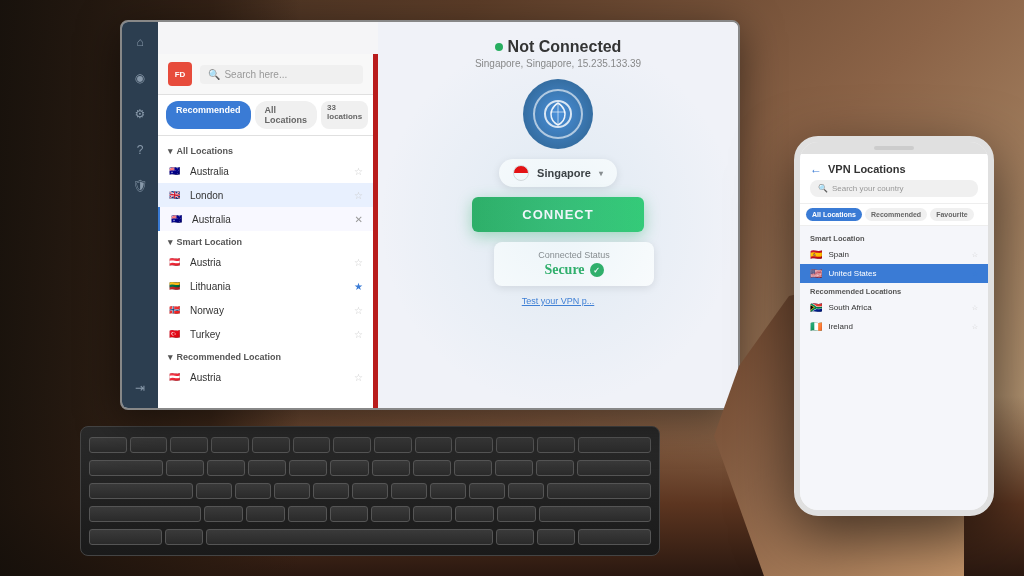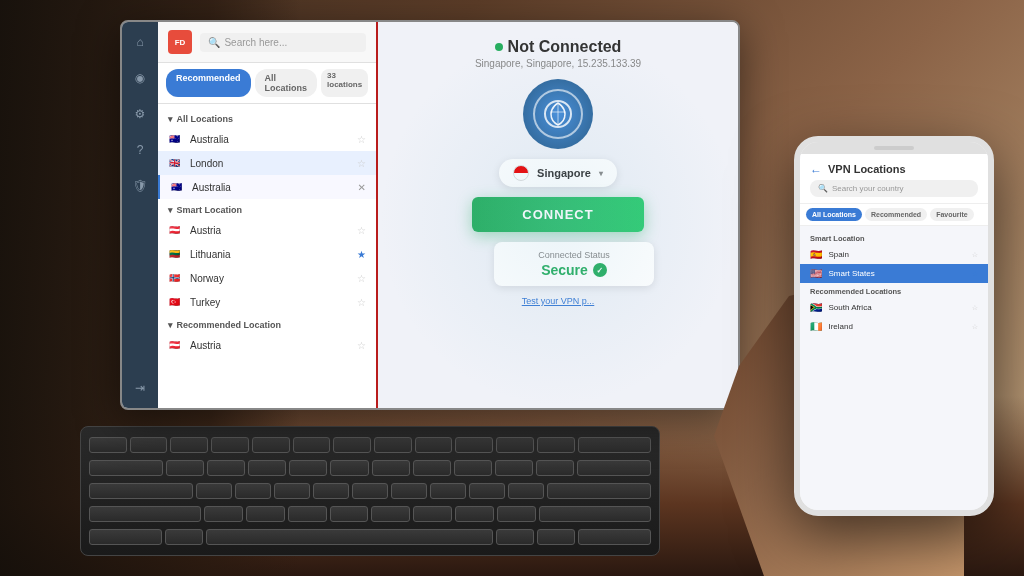--- a/index.html
+++ b/index.html
@@ -87,24 +87,25 @@
     .vpn-app {
       display: flex;
       height: 100%;
       font-size: 11px;
     }
 
     
     .vpn-sidebar {
       width: 220px;
       background: #ffffff;
-      border-right: 2px solid #b91c1c;
+      border-right: 5px solid #b91c1c;
       display: flex;
       flex-direction: column;
       overflow: hidden;
+      margin-top: 32px;
     }
 
     .sidebar-header {
       padding: 8px 10px;
       background: #f8f8f8;
       border-bottom: 1px solid #e0e0e0;
       display: flex;
       align-items: center;
       gap: 8px;
     }
@@ -362,20 +363,21 @@
       color: #888;
     }
 
     .secure-text {
       display: flex;
       align-items: center;
       gap: 5px;
       font-size: 14px;
       font-weight: 700;
       color: #27ae60;
+      font-family: Liberation Serif, serif;
     }
 
     .test-vpn-link {
       font-size: 9px;
       color: #3a7bd5;
       text-decoration: underline;
       cursor: pointer;
     }
 
     
@@ -747,21 +749,21 @@
 
       <div class="phone-section-header">Smart Location</div>
       <div class="phone-item">
         <span style="font-size:10px;">🇪🇸</span>
         <span>Spain</span>
         <span class="phone-star">☆</span>
       </div>
 
       <div class="phone-item highlighted">
         <span style="font-size:10px;">🇺🇸</span>
-        <span>Smart States</span>
+        <span>United States</span>
         <span class="phone-star active">★</span>
       </div>
 
       <div class="phone-section-header">Recommended Locations</div>
       <div class="phone-item">
         <span style="font-size:10px;">🇿🇦</span>
         <span>South Africa</span>
         <span class="phone-star">☆</span>
       </div>
       <div class="phone-item">

